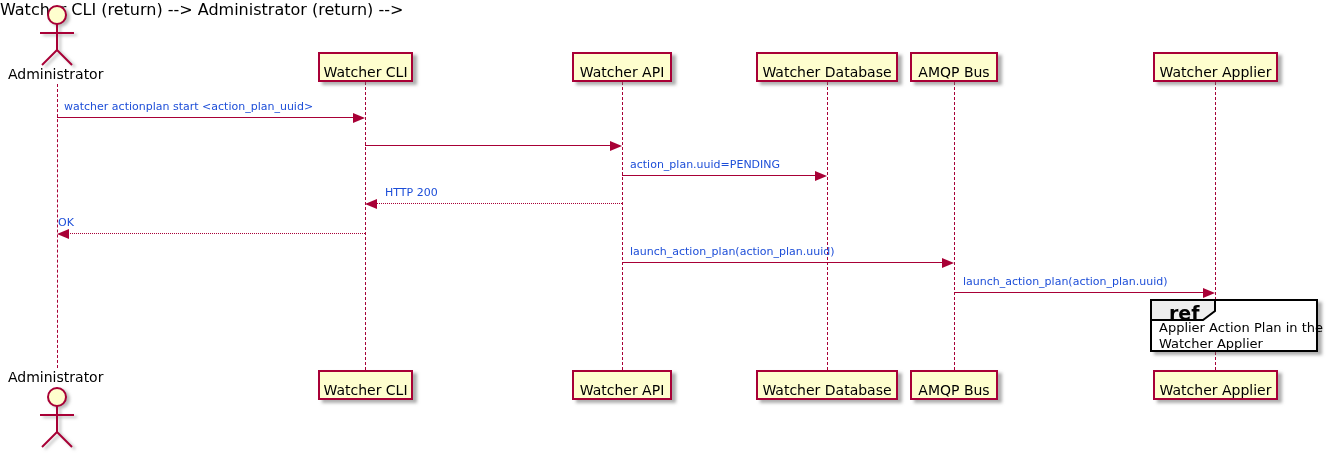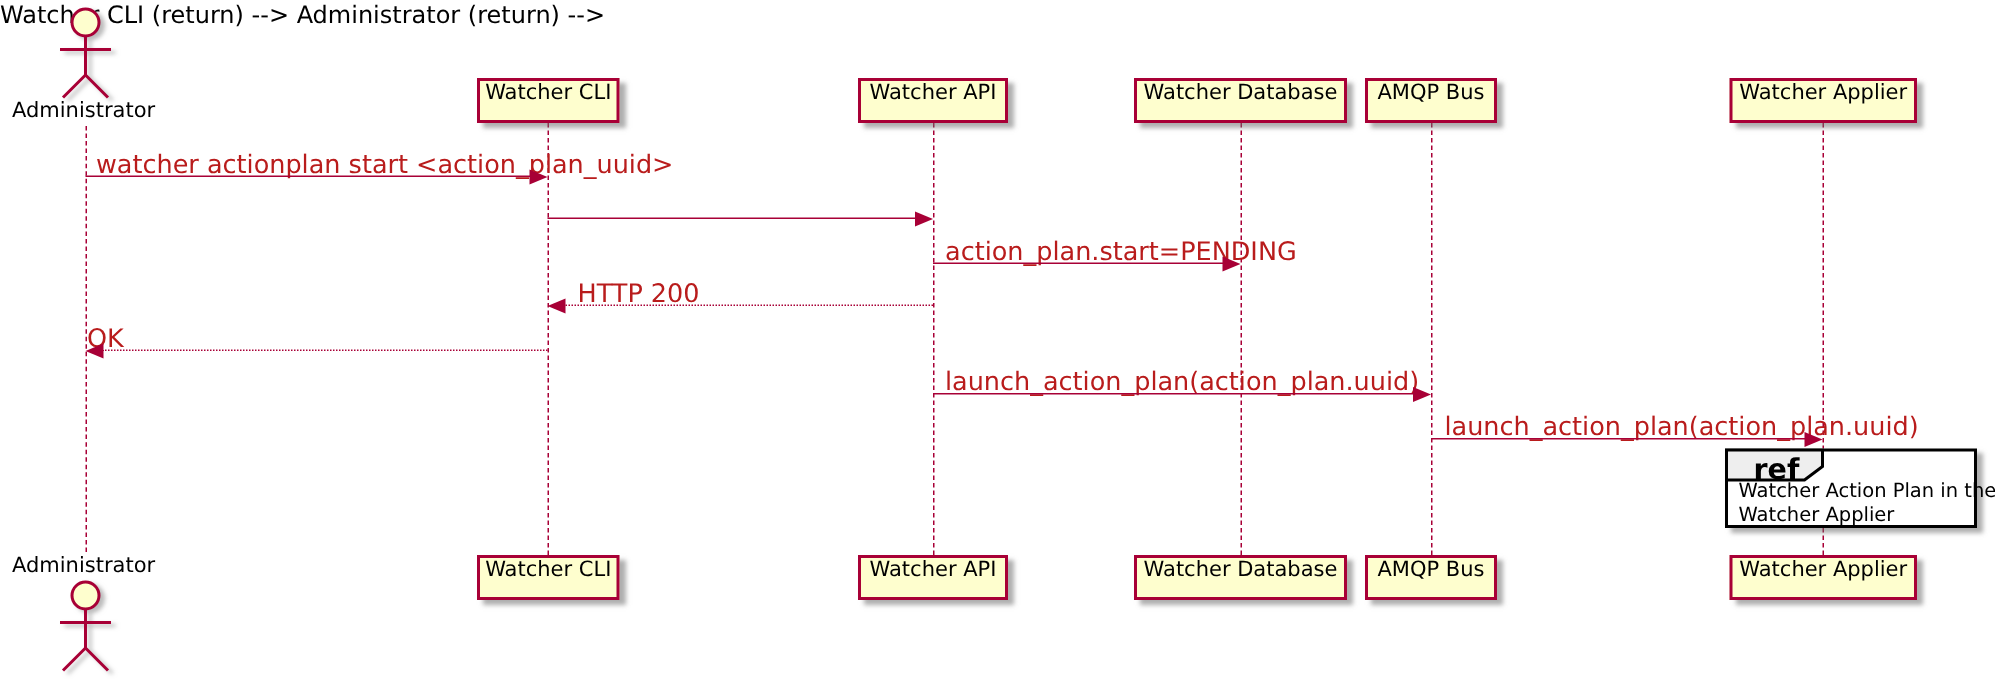--- a/index.html
+++ b/index.html
@@ -8,29 +8,29 @@
     background:#ffffff; overflow:hidden;
     font-family:"DejaVu Sans", sans-serif; color:#000;
   }
   .lifeline {
     position:absolute; width:0; border-left:1px dashed #A80036;
   }
   .pbox {
     position:absolute; height:30px; box-sizing:border-box;
     background:#FEFECE; border:2px solid #A80036;
     box-shadow:4px 3px 3px rgba(110,110,110,0.55);
-    display:flex; align-items:flex-start; justify-content:center;
+    display:flex; align-items:flex-end; justify-content:center;
     font-size:14px; white-space:nowrap;
   }
   .actor-label {
     position:absolute; font-size:14px; white-space:nowrap;
   }
   .actor-svg { position:absolute; filter:drop-shadow(3px 2px 1.5px rgba(120,120,120,0.5)); }
   .msg-label {
-    position:absolute; font-size:17px; white-space:nowrap; color:#b91c1c;
+    position:absolute; font-size:11px; white-space:nowrap; color:#1d4ed8;
   }
   .msg-line { position:absolute; height:0; }
   .msg-line.solid  { border-top:1.5px solid #A80036; }
   .msg-line.dashed { border-top:1.5px dotted #A80036; }
   .arrow { position:absolute; width:0; height:0; }
   .arrow.r {
     border-top:5px solid transparent; border-bottom:5px solid transparent;
     border-left:12px solid #A80036;
   }
   .arrow.l {
@@ -122,21 +122,21 @@
   
   <div class="msg-label" style="left:64px; top:100px;">watcher actionplan start &lt;action_plan_uuid&gt;</div>
   <div class="msg-line solid" style="left:57px; top:117px; width:298px;"></div>
   <div class="arrow r" style="left:353px; top:113px;"></div>
 
   
   <div class="msg-line solid" style="left:365px; top:145px; width:247px;"></div>
   <div class="arrow r" style="left:610px; top:141px;"></div>
 
   
-  <div class="msg-label" style="left:630px; top:158px;">action_plan.start=PENDING</div>
+  <div class="msg-label" style="left:630px; top:158px;">action_plan.uuid=PENDING</div>
   <div class="msg-line solid" style="left:622px; top:175px; width:195px;"></div>
   <div class="arrow r" style="left:815px; top:171px;"></div>
 
    Watcher CLI (return) --&gt;
   <div class="msg-label" style="left:385px; top:186px;">HTTP 200</div>
   <div class="msg-line dashed" style="left:375px; top:203px; width:247px;"></div>
   <div class="arrow l" style="left:365px; top:199px;"></div>
 
    Administrator (return) --&gt;
   <div class="msg-label" style="left:58px; top:216px;">OK</div>
@@ -153,18 +153,18 @@
   <div class="msg-line solid" style="left:954px; top:292px; width:251px;"></div>
   <div class="arrow r" style="left:1203px; top:288px;"></div>
 
   
   <div class="ref-box" style="left:1150px; top:299px; width:168px; height:53px;">
     <svg class="ref-tab" width="72" height="23" viewBox="0 0 72 23">
       <path d="M1,1 H65 V12 L53,21 H1 Z" fill="#EEEEEE" stroke="#000000" stroke-width="2"></path>
     </svg>
     <span class="ref-kw">ref</span>
     <div class="ref-body">
-      <div>Watcher Action Plan in the</div>
+      <div>Applier Action Plan in the</div>
       <div>Watcher Applier</div>
     </div>
   </div>
 
 </div>
 
 </body></html>

